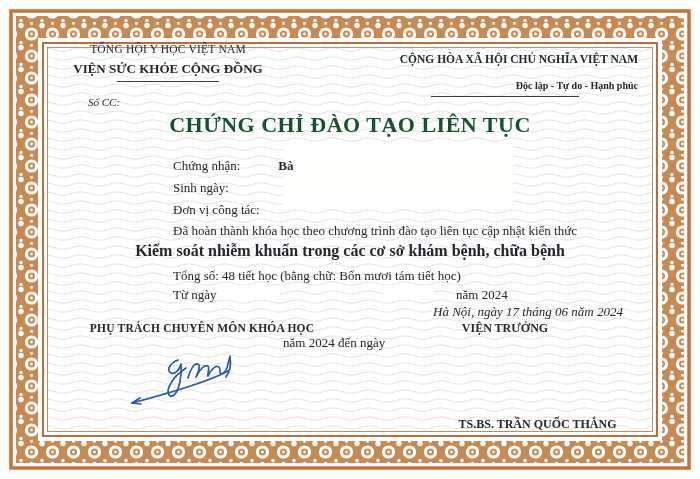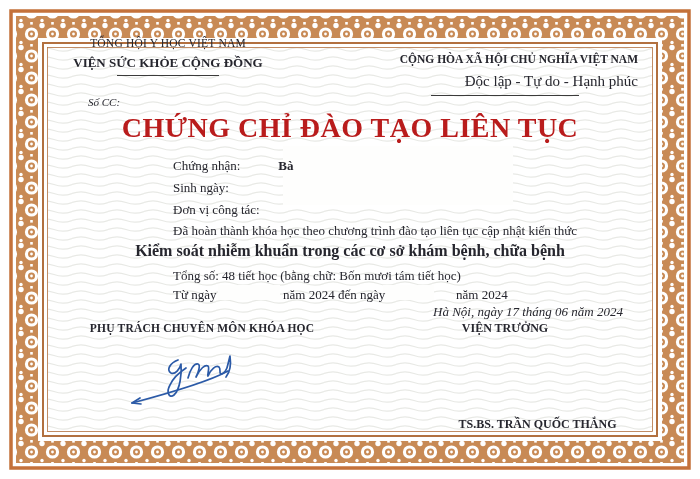--- a/index.html
+++ b/index.html
@@ -1,42 +1,42 @@
 <!DOCTYPE html>
 <html><head>
 <meta charset="utf-8">
 <style>
   html,body{margin:0;padding:0;background:#ffffff;}
   .page{position:relative;width:700px;height:479px;background:#ffffff;overflow:hidden;
         font-family:"Liberation Serif","DejaVu Serif",serif;color:#26262e;font-size:13px;}
   .deco{position:absolute;left:0;top:0;width:700px;height:479px;pointer-events:none;}
   .abs{position:absolute;}
-  .hdr-left{left:68px;top:36px;width:200px;text-align:center;line-height:1.35;}
+  .hdr-left{left:68px;top:42px;width:200px;text-align:center;line-height:1.35;}
   .hdr-left .l1{font-size:11.5px;letter-spacing:.2px;}
   .hdr-left .l2{font-size:13px;font-weight:bold;margin-top:2px;}
   .hdr-right{left:372px;top:52px;width:266px;text-align:right;line-height:1.35;}
   .hdr-right .l1{font-size:11.5px;font-weight:bold;}
-  .hdr-right .l2{font-size:15px;font-weight:normal;margin-top:3px;}
+  .hdr-right .l2{font-size:10px;font-weight:bold;margin-top:11px;}
   .rule{height:1px;background:#3b3b3b;margin:4px auto 0 auto;}
   .rule-l{width:102px;}
   .rule-r{width:148px;}
   .serial{left:88px;top:96px;font-size:11px;font-style:italic;}
-  .title{left:0;right:0;top:112px;text-align:center;font-size:28px;font-weight:bold;
-         letter-spacing:.5px;color:#b91c1c;}
+  .title{left:0;right:0;top:112px;text-align:center;font-size:22px;font-weight:bold;
+         letter-spacing:.5px;color:#14532d;}
   .bl{left:173px;}
   .l-certify{top:158px;}
   .l-certify .hon{font-weight:bold;margin-left:38px;}
   .l-dob{top:180px;}
   .l-work{top:202px;}
   .l-complete{top:223px;}
   .course{left:100px;top:242px;width:500px;text-align:center;font-size:16px;font-weight:bold;}
   .l-total{top:268px;}
   .fromline{left:0;top:287px;width:640px;height:16px;}
   .fromline span{position:absolute;top:0;}
-  .fl-a{left:173px;} .fl-b{left:283px;} .fl-c{left:456px;}
+  .fl-a{left:173px;} .fl-b{left:283px;margin-top:48px;} .fl-c{left:456px;}
   .dateline{right:77px;top:304px;font-style:italic;font-size:13px;}
   .sig-left-title{left:82px;top:322px;width:240px;text-align:center;font-weight:bold;
                   font-size:11.5px;letter-spacing:.2px;}
   .sig-right-title{left:385px;top:321px;width:240px;text-align:center;font-weight:bold;font-size:12px;}
   .sig-right-name{left:420px;top:417px;width:235px;text-align:center;font-weight:bold;font-size:12px;}
 </style>
 </head>
 <body>
 
 <div class="page">

